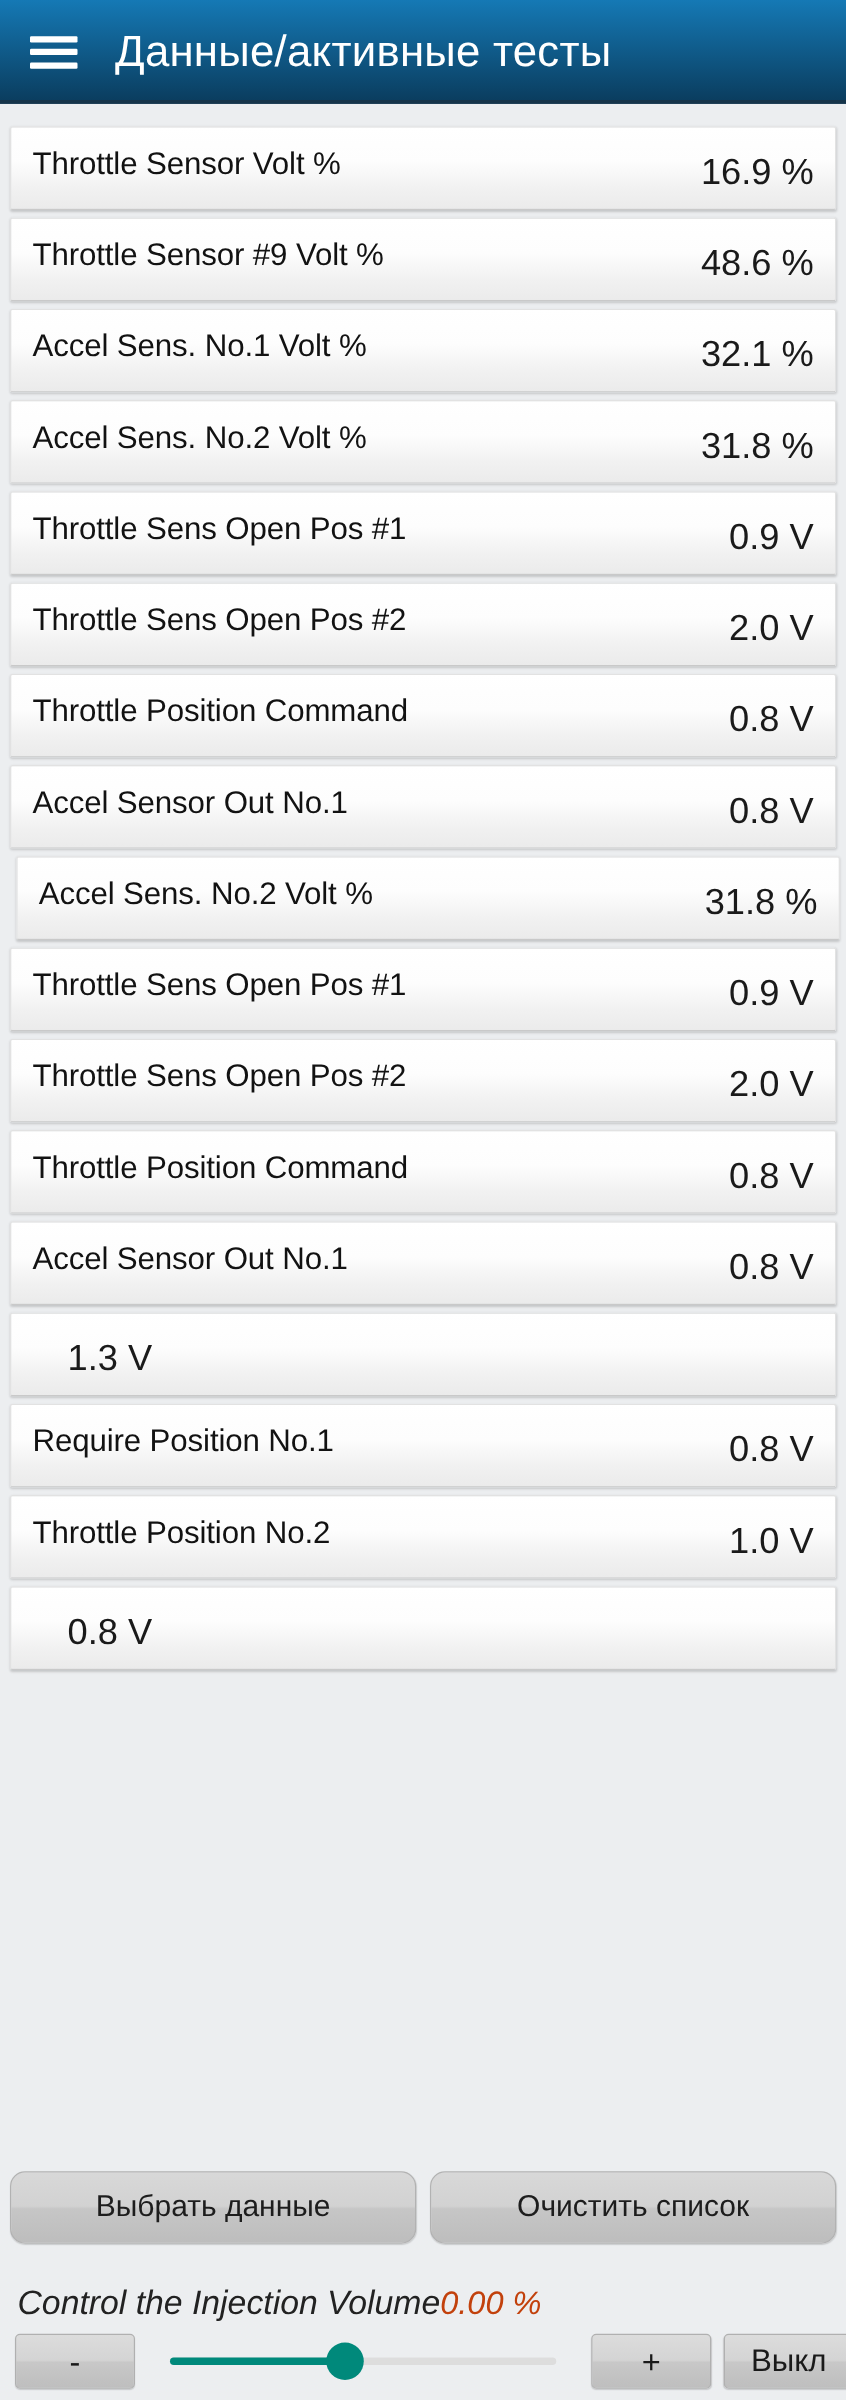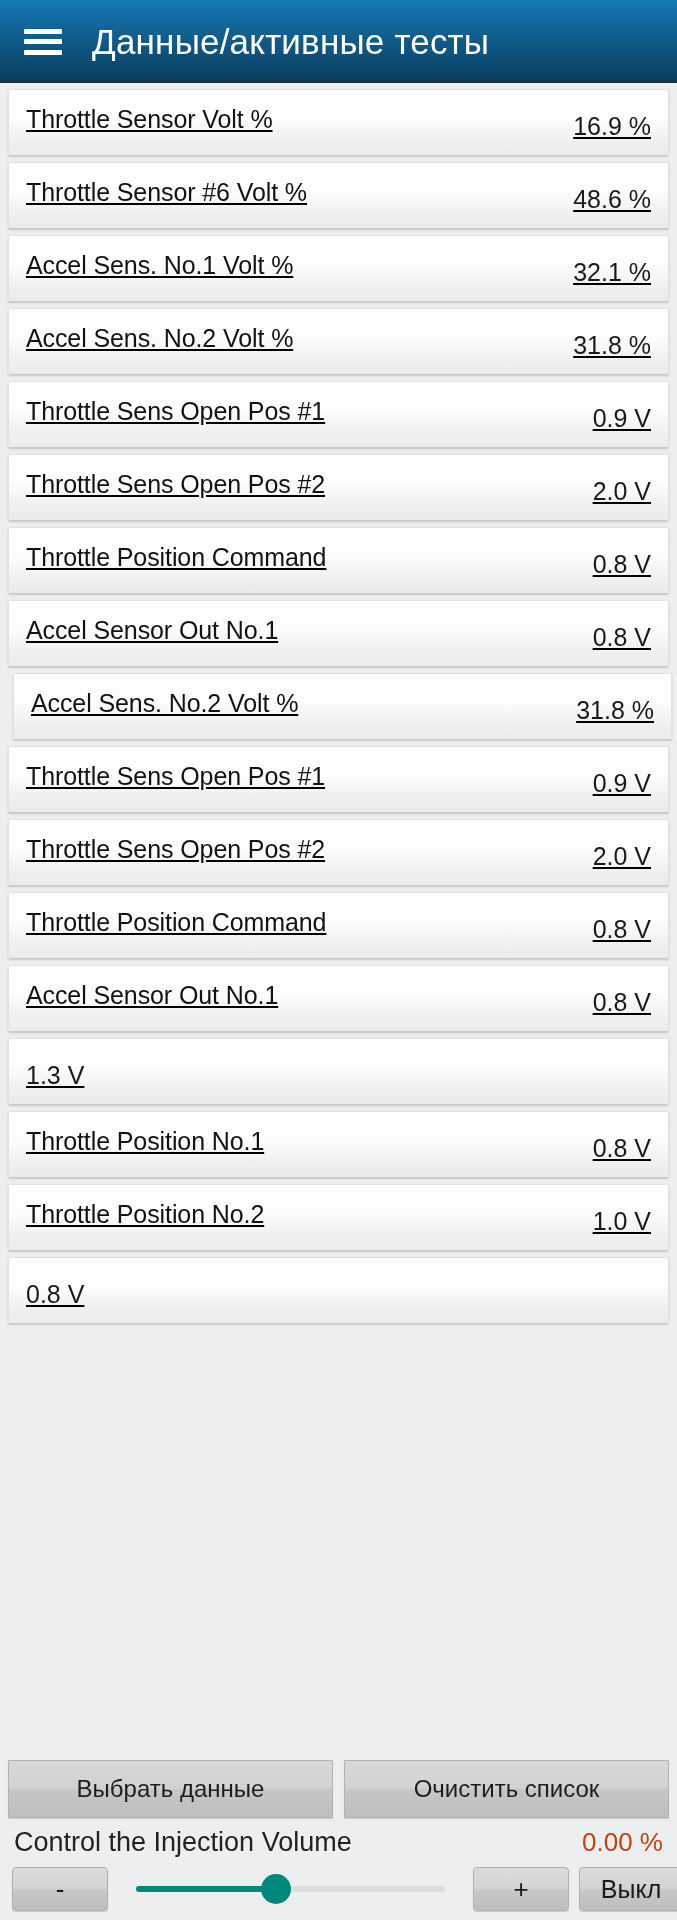--- a/index.html
+++ b/index.html
@@ -66,23 +66,22 @@
     font-size: 35px;
     font-weight: 400;
     margin-left: 28px;
     letter-spacing: 0.2px;
     white-space: nowrap;
   }
 
   
   .list {
     flex: 1 1 auto;
-    padding: 6px 8px 0 8px;
+    padding: 18px 8px 0 8px;
     overflow: hidden;
-    text-decoration: underline;
   }
 
   .row {
     position: relative;
     height: 67px;
     margin-bottom: 6px;
     padding: 0 17px;
     display: flex;
     align-items: center;
     justify-content: space-between;
@@ -102,59 +101,60 @@
     font-size: 25px;
     color: #121212;
     font-weight: 400;
     letter-spacing: -0.1px;
     white-space: nowrap;
     align-self: center;
     margin-top: -6px;
   }
 
   .row-value {
-    font-size: 25px;
+    font-size: 29px;
     color: #1a1a1a;
     font-weight: 400;
     white-space: nowrap;
     align-self: center;
     margin-top: 8px;
+    margin-left: 28px;
   }
 
   
   .actions {
     flex: 0 0 auto;
     display: flex;
     gap: 11px;
     padding: 3px 8px 0 8px;
   }
 
   .btn {
     flex: 1 1 0;
     height: 58px;
     background: linear-gradient(to bottom, #d8d8d8 0%, #d2d2d2 48%, #c6c6c6 52%, #bdbdbd 100%);
     border: 1px solid #b2b2b2;
-    border-radius: 1px;
+    border-radius: 12px;
     font-family: "Liberation Sans", sans-serif;
     font-size: 24px;
     color: #1d1d1d;
     display: flex;
     align-items: center;
     justify-content: center;
     cursor: pointer;
     box-shadow: 0 1px 1px rgba(0,0,0,0.15);
   }
 
   
   .inject {
     flex: 0 0 auto;
-    padding: 9px 14px 0 14px;
+    padding: 32px 14px 0 14px;
     display: flex;
     align-items: baseline;
-    justify-content: space-between;
+    font-style: italic;
   }
   .inject-label {
     font-size: 27px;
     color: #222222;
     font-weight: 400;
   }
   .inject-value {
     font-size: 26px;
     color: #c2410c;
     font-weight: 400;
@@ -259,21 +259,21 @@
     </div>
     <div class="appbar-title">Данные/активные тесты</div>
   </div>
 
   <div class="list">
     <div class="row">
       <span class="row-label">Throttle Sensor Volt %</span>
       <span class="row-value">16.9 %</span>
     </div>
     <div class="row">
-      <span class="row-label">Throttle Sensor #6 Volt %</span>
+      <span class="row-label">Throttle Sensor #9 Volt %</span>
       <span class="row-value">48.6 %</span>
     </div>
     <div class="row">
       <span class="row-label">Accel Sens. No.1 Volt %</span>
       <span class="row-value">32.1 %</span>
     </div>
     <div class="row">
       <span class="row-label">Accel Sens. No.2 Volt %</span>
       <span class="row-value">31.8 %</span>
     </div>
@@ -310,21 +310,21 @@
       <span class="row-value">0.8 V</span>
     </div>
     <div class="row">
       <span class="row-label">Accel Sensor Out No.1</span>
       <span class="row-value">0.8 V</span>
     </div>
     <div class="row">
       <span class="row-value">1.3 V</span>
     </div>
     <div class="row">
-      <span class="row-label">Throttle Position No.1</span>
+      <span class="row-label">Require Position No.1</span>
       <span class="row-value">0.8 V</span>
     </div>
     <div class="row">
       <span class="row-label">Throttle Position No.2</span>
       <span class="row-value">1.0 V</span>
     </div>
     <div class="row">
       <span class="row-value">0.8 V</span>
     </div>
   </div>

